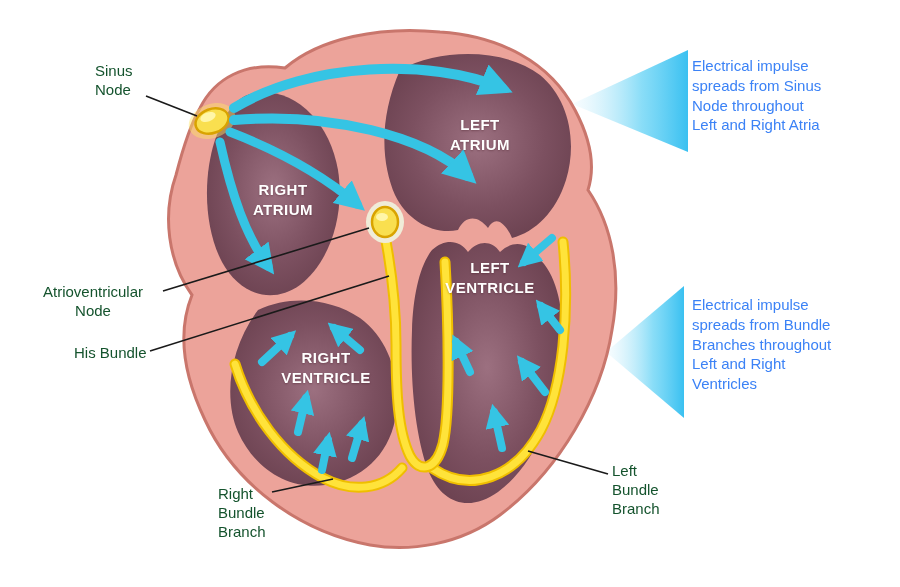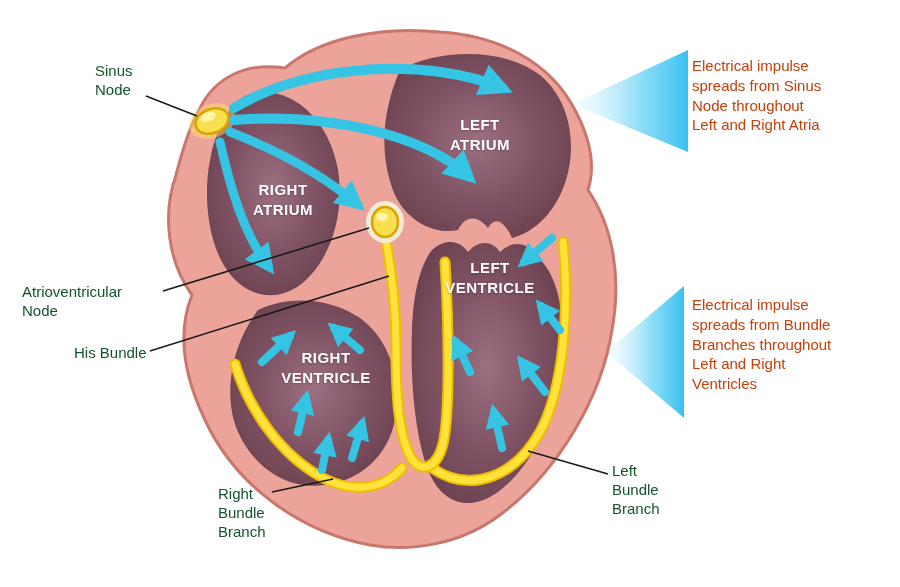--- a/index.html
+++ b/index.html
@@ -5,29 +5,29 @@
   html,body { margin:0; padding:0; background:#ffffff; }
   .stage {
     position:relative; width:900px; height:587px; background:#ffffff;
     font-family:"Liberation Sans", sans-serif; overflow:hidden;
   }
   .stage svg { position:absolute; left:0; top:0; }
   .lbl {
     position:absolute; color:#14532d; font-size:15px; line-height:1.25;
     white-space:pre-line;
   }
-  .lbl.centered { }
+  .lbl.centered { text-align:center; }
   .chamber-lbl {
     position:absolute; transform:translate(-50%,-50%);
     color:#ffffff; font-weight:bold; font-size:15px; letter-spacing:.5px;
     text-align:center; line-height:1.35; white-space:pre-line;
     text-shadow:0 1px 2px rgba(60,20,30,.35);
   }
   .callout {
-    position:absolute; color:#c2410c; font-size:15px; line-height:1.32;
+    position:absolute; color:#3b82f6; font-size:15px; line-height:1.32;
     white-space:pre-line;
   }
 </style>
 </head>
 <body>
 
 <div class="stage">
 
   <svg width="900" height="587" viewBox="0 0 900 587">
     <defs>

